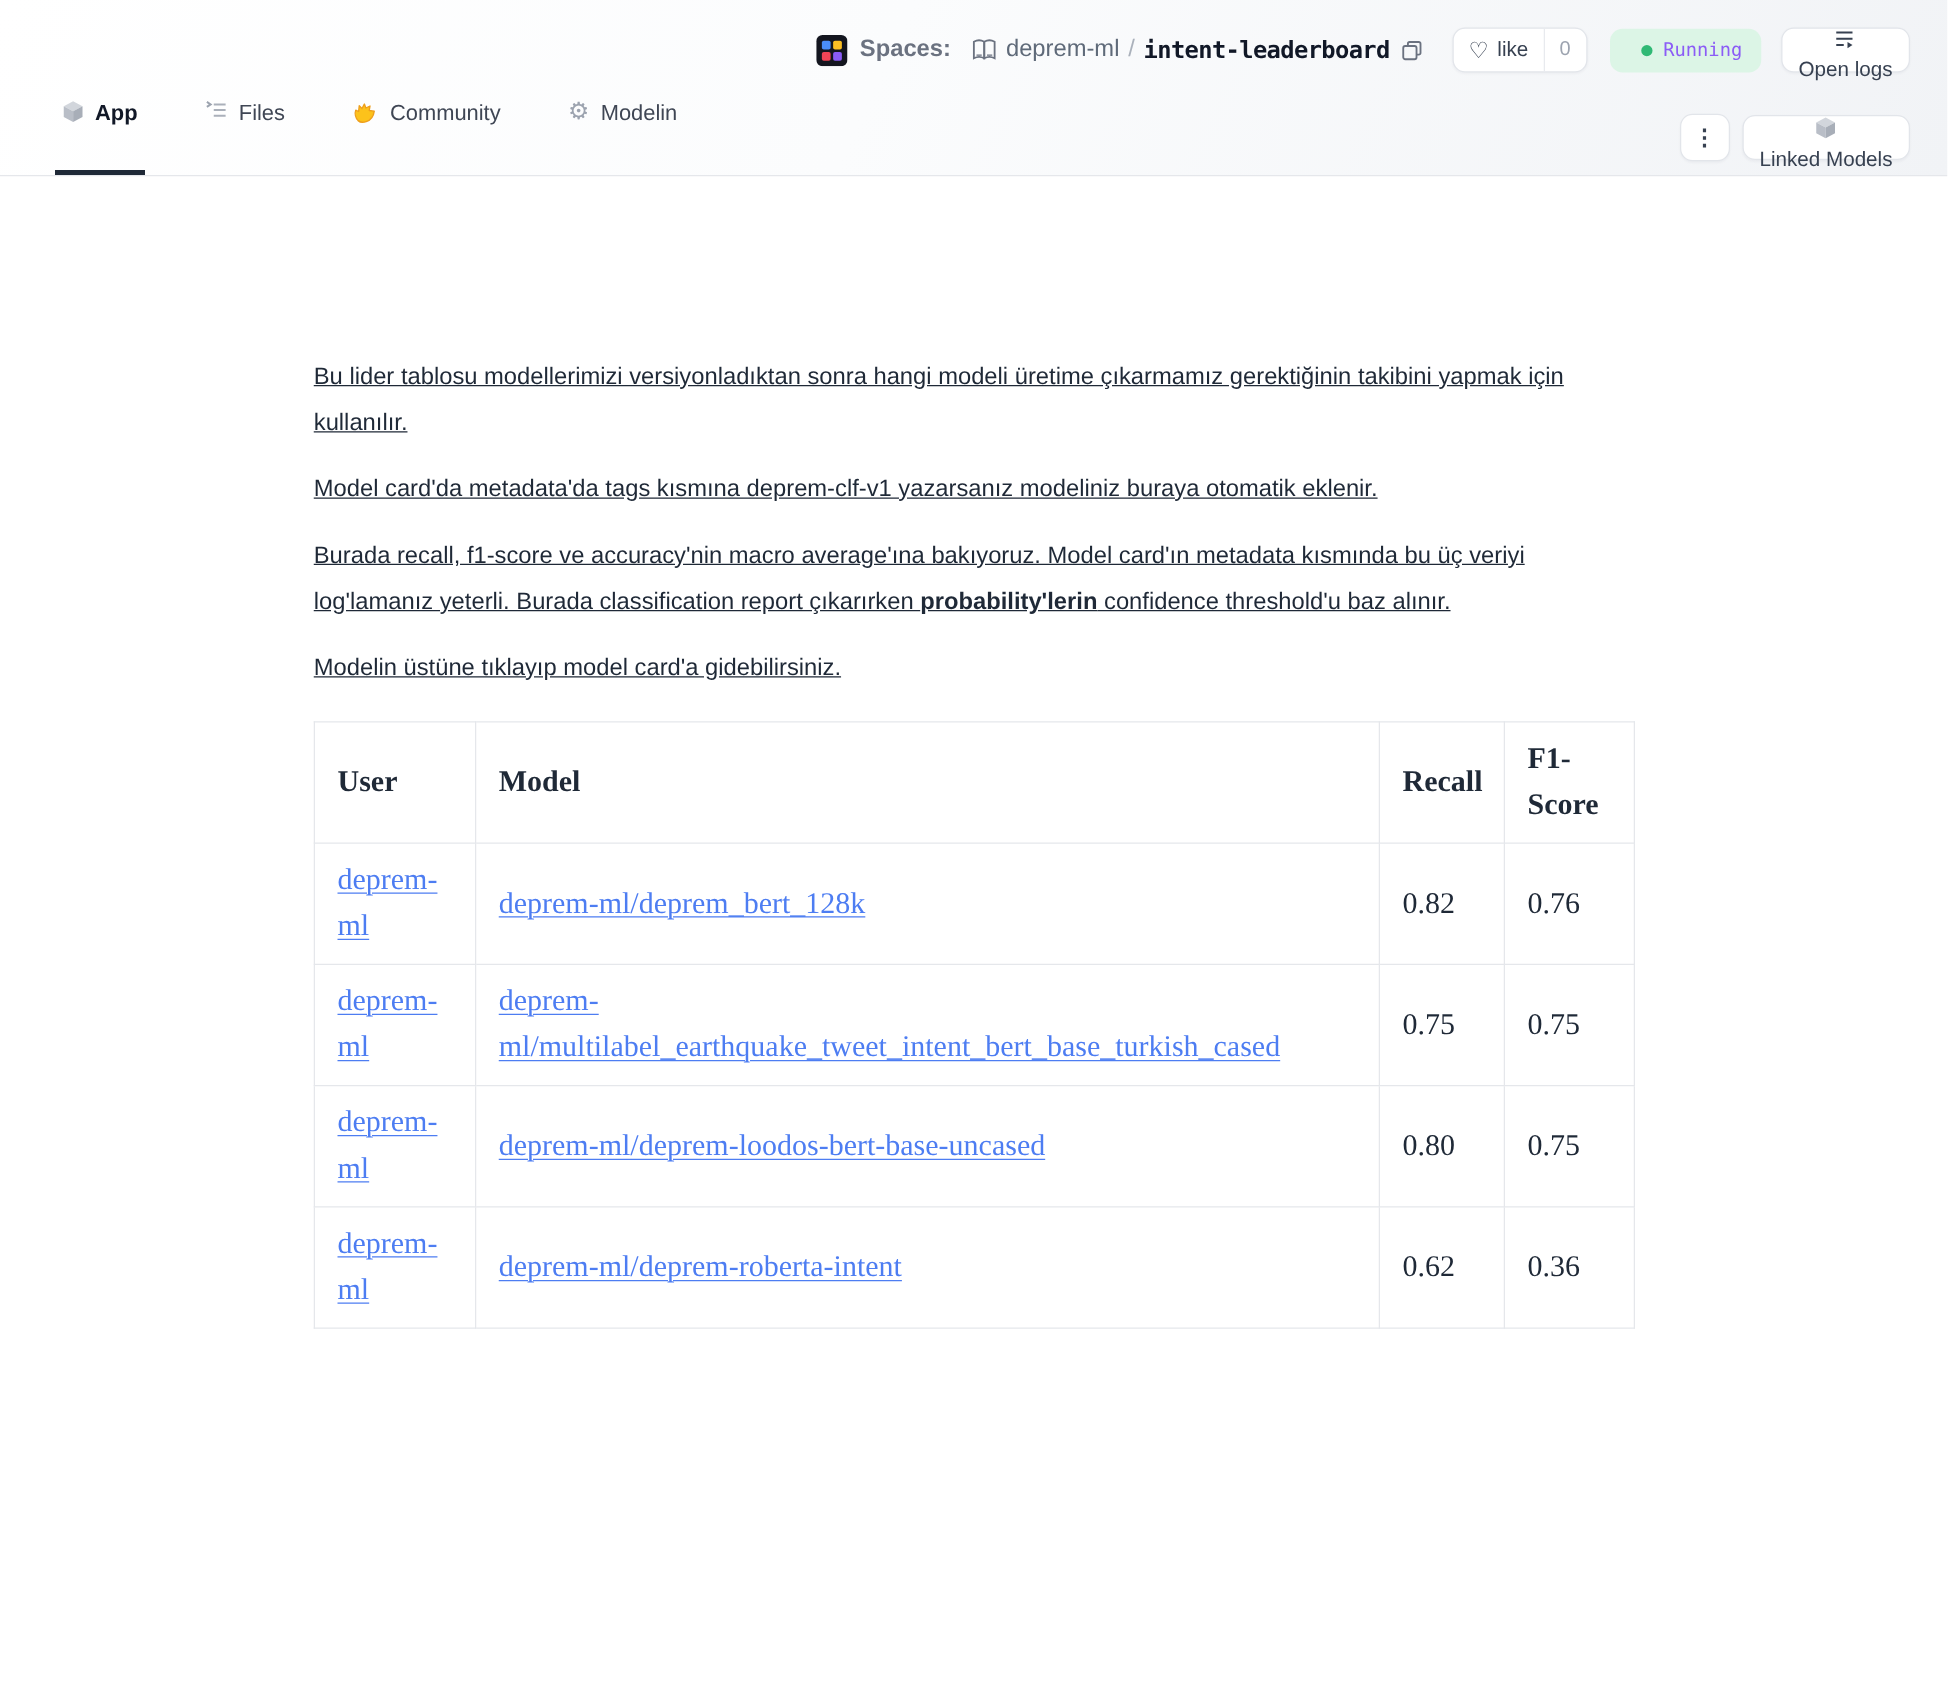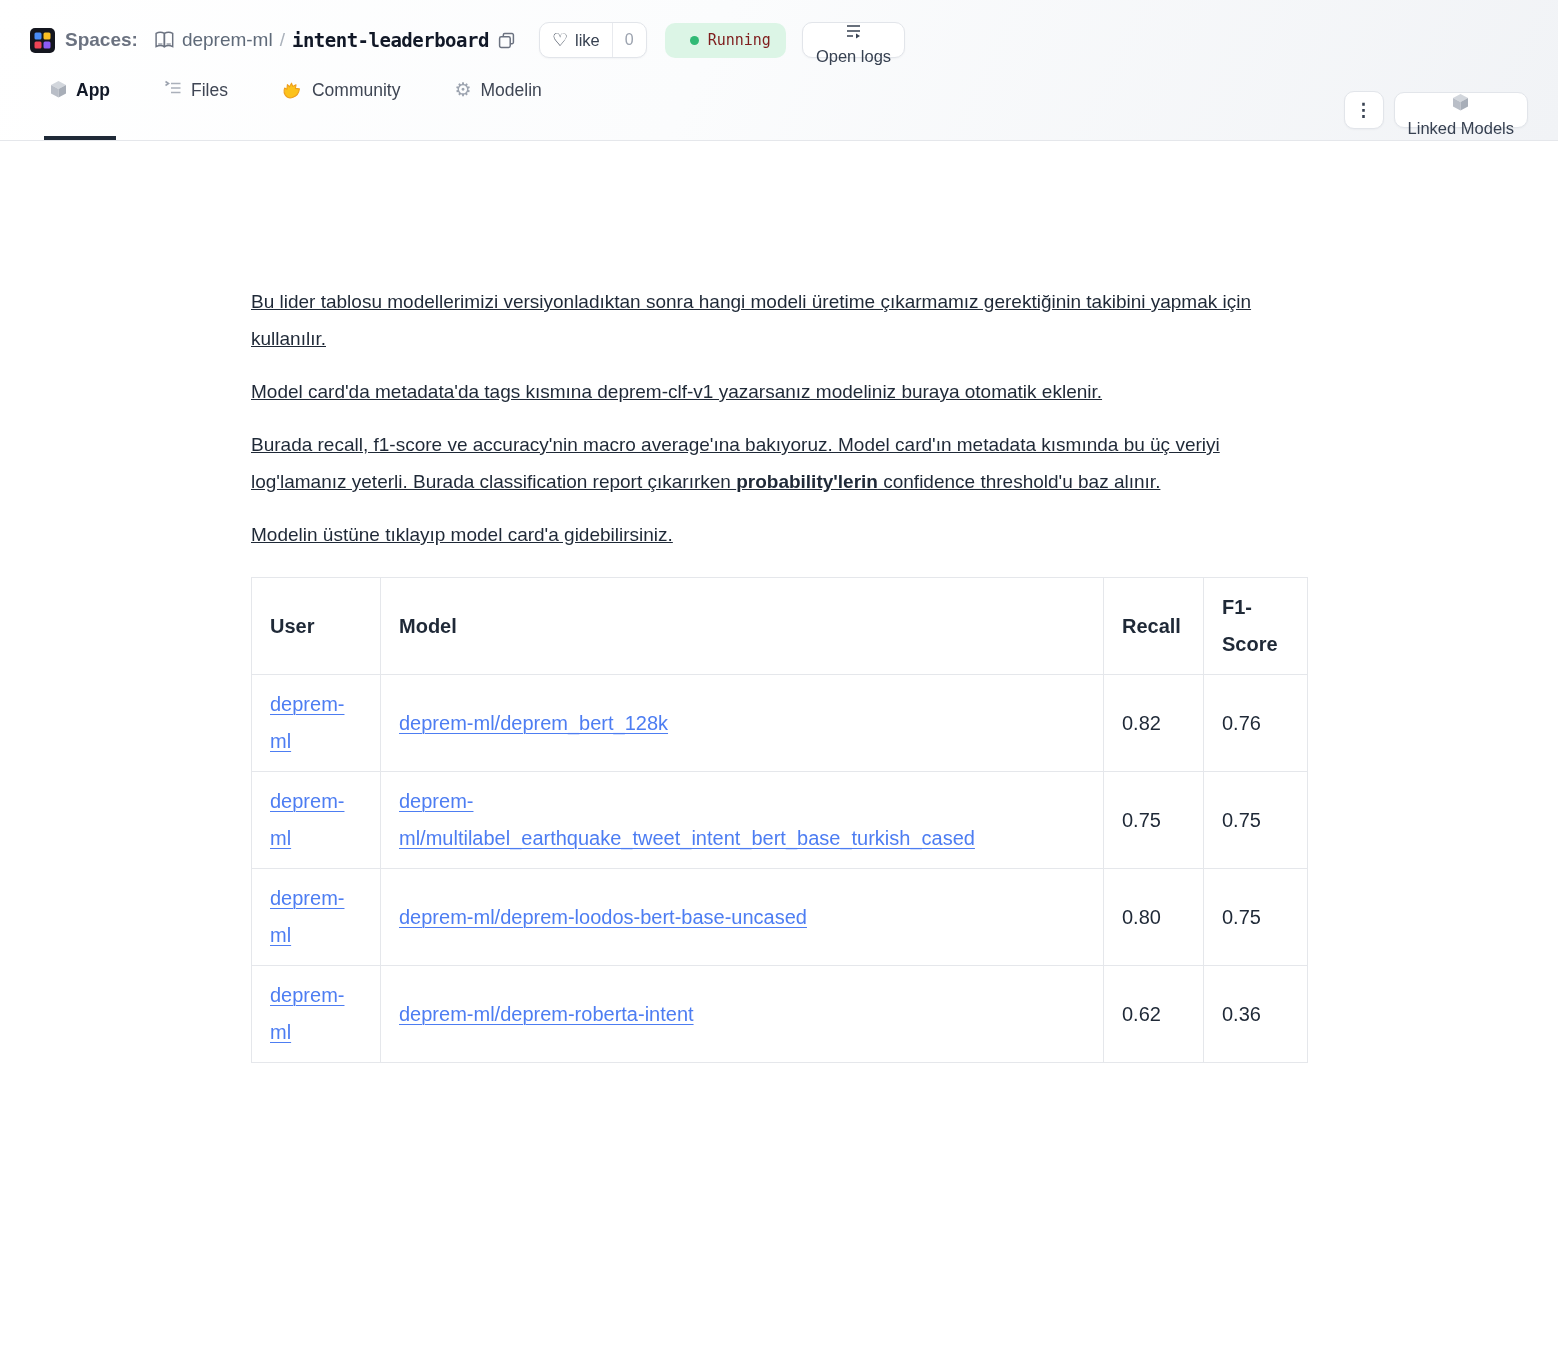--- a/index.html
+++ b/index.html
@@ -6,21 +6,21 @@
   html,body { margin:0; padding:0; }
   body {
     width:1558px; min-height:1360px; background:#ffffff;
     font-family:"Liberation Sans", sans-serif; color:#1f2937;
   }
   
   .hdr {
     background:linear-gradient(115deg,#ffffff 0%,#fbfcfd 45%,#f1f3f6 100%);
     border-bottom:1px solid #e5e7eb;
   }
-  .topbar { display:flex; align-items:center; height:80px; padding:0 30px; }
+  .topbar { display:flex; align-items:center; height:80px; padding:0 30px;justify-content:flex-end; }
   .brand { display:flex; align-items:center; gap:10px; }
   .brand-label { font-weight:700; font-size:19px; color:#6b7280; }
   .crumbs { display:flex; align-items:center; gap:7px; margin-left:16px; }
   .crumb-owner { font-size:19px; color:#5f6a79; text-decoration:none; }
   .crumb-sep { font-size:19px; color:#aab1bb; }
   .space-name {
     font-family:"DejaVu Sans Mono", monospace; font-weight:700;
     font-size:19px; color:#111827; letter-spacing:-0.5px; text-decoration:none;
   }
   .icon-btn { background:none; border:none; cursor:pointer; padding:2px; display:flex; align-items:center; }
@@ -56,21 +56,21 @@
   .glyph { line-height:1; }
   .gear { font-size:19px; color:#9ca3af; line-height:1; }
   
   .container { width:1056px; margin:0 auto; padding-top:126px; }
   h1 { margin:0 0 28px; font-size:40px; line-height:48px; font-weight:700;
        letter-spacing:-0.4px; color:#24262b; }
   .prose p { margin:16px 0; font-size:19px; line-height:37px; color:#1f2937;text-decoration:underline; }
   a.link, .prose a { color:#4d7df2; text-decoration:underline;
        text-decoration-thickness:1px; text-underline-offset:3px; }
   
-  table { border-collapse:collapse; table-layout:fixed; width:1056px; margin-top:24px; font-size:20px; }
+  table { border-collapse:collapse; table-layout:fixed; width:1056px; margin-top:24px; font-size:24px;font-family:Liberation Serif, serif; }
   th, td { border:1px solid #e5e7eb; padding:11px 18px; line-height:37px;
        text-align:left; vertical-align:middle; color:#1f2937; }
   th { font-weight:700; }
   .user-link { display:inline-block; max-width:80px; }
   .model-link { display:inline-block; max-width:600px; }
   svg { display:block; }
 </style>
 </head>
 <body>
 
@@ -110,21 +110,21 @@
     </div>
 
     <div class="like-pill">
       <span class="like-main">
         <span class="heart glyph">♡</span>
         <span>like</span>
       </span>
       <span class="like-count">0</span>
     </div>
 
-    <span class="running-badge" id="running-badge" style="background: rgb(220, 245, 230); color: #7f1d1d; padding-left: 25px;">
+    <span class="running-badge" id="running-badge" style="background: rgb(220, 245, 230); color: #8b5cf6; padding-left: 25px;">
       <span class="running-dot" id="running-dot" style="background: rgb(48, 185, 117);"></span>
       <span>Running</span>
     </span>
 
     <button class="btn open-logs">
       <span>
         <svg width="18" height="16" viewBox="0 0 18 16" fill="none" stroke="#374151" stroke-width="1.6">
           <path d="M2 3 H15 M2 8 H15 M2 13 H8"></path>
           <path d="M11 10.5 L15 13 L11 15.5 Z" fill="#374151" stroke="none"></path>
         </svg>

